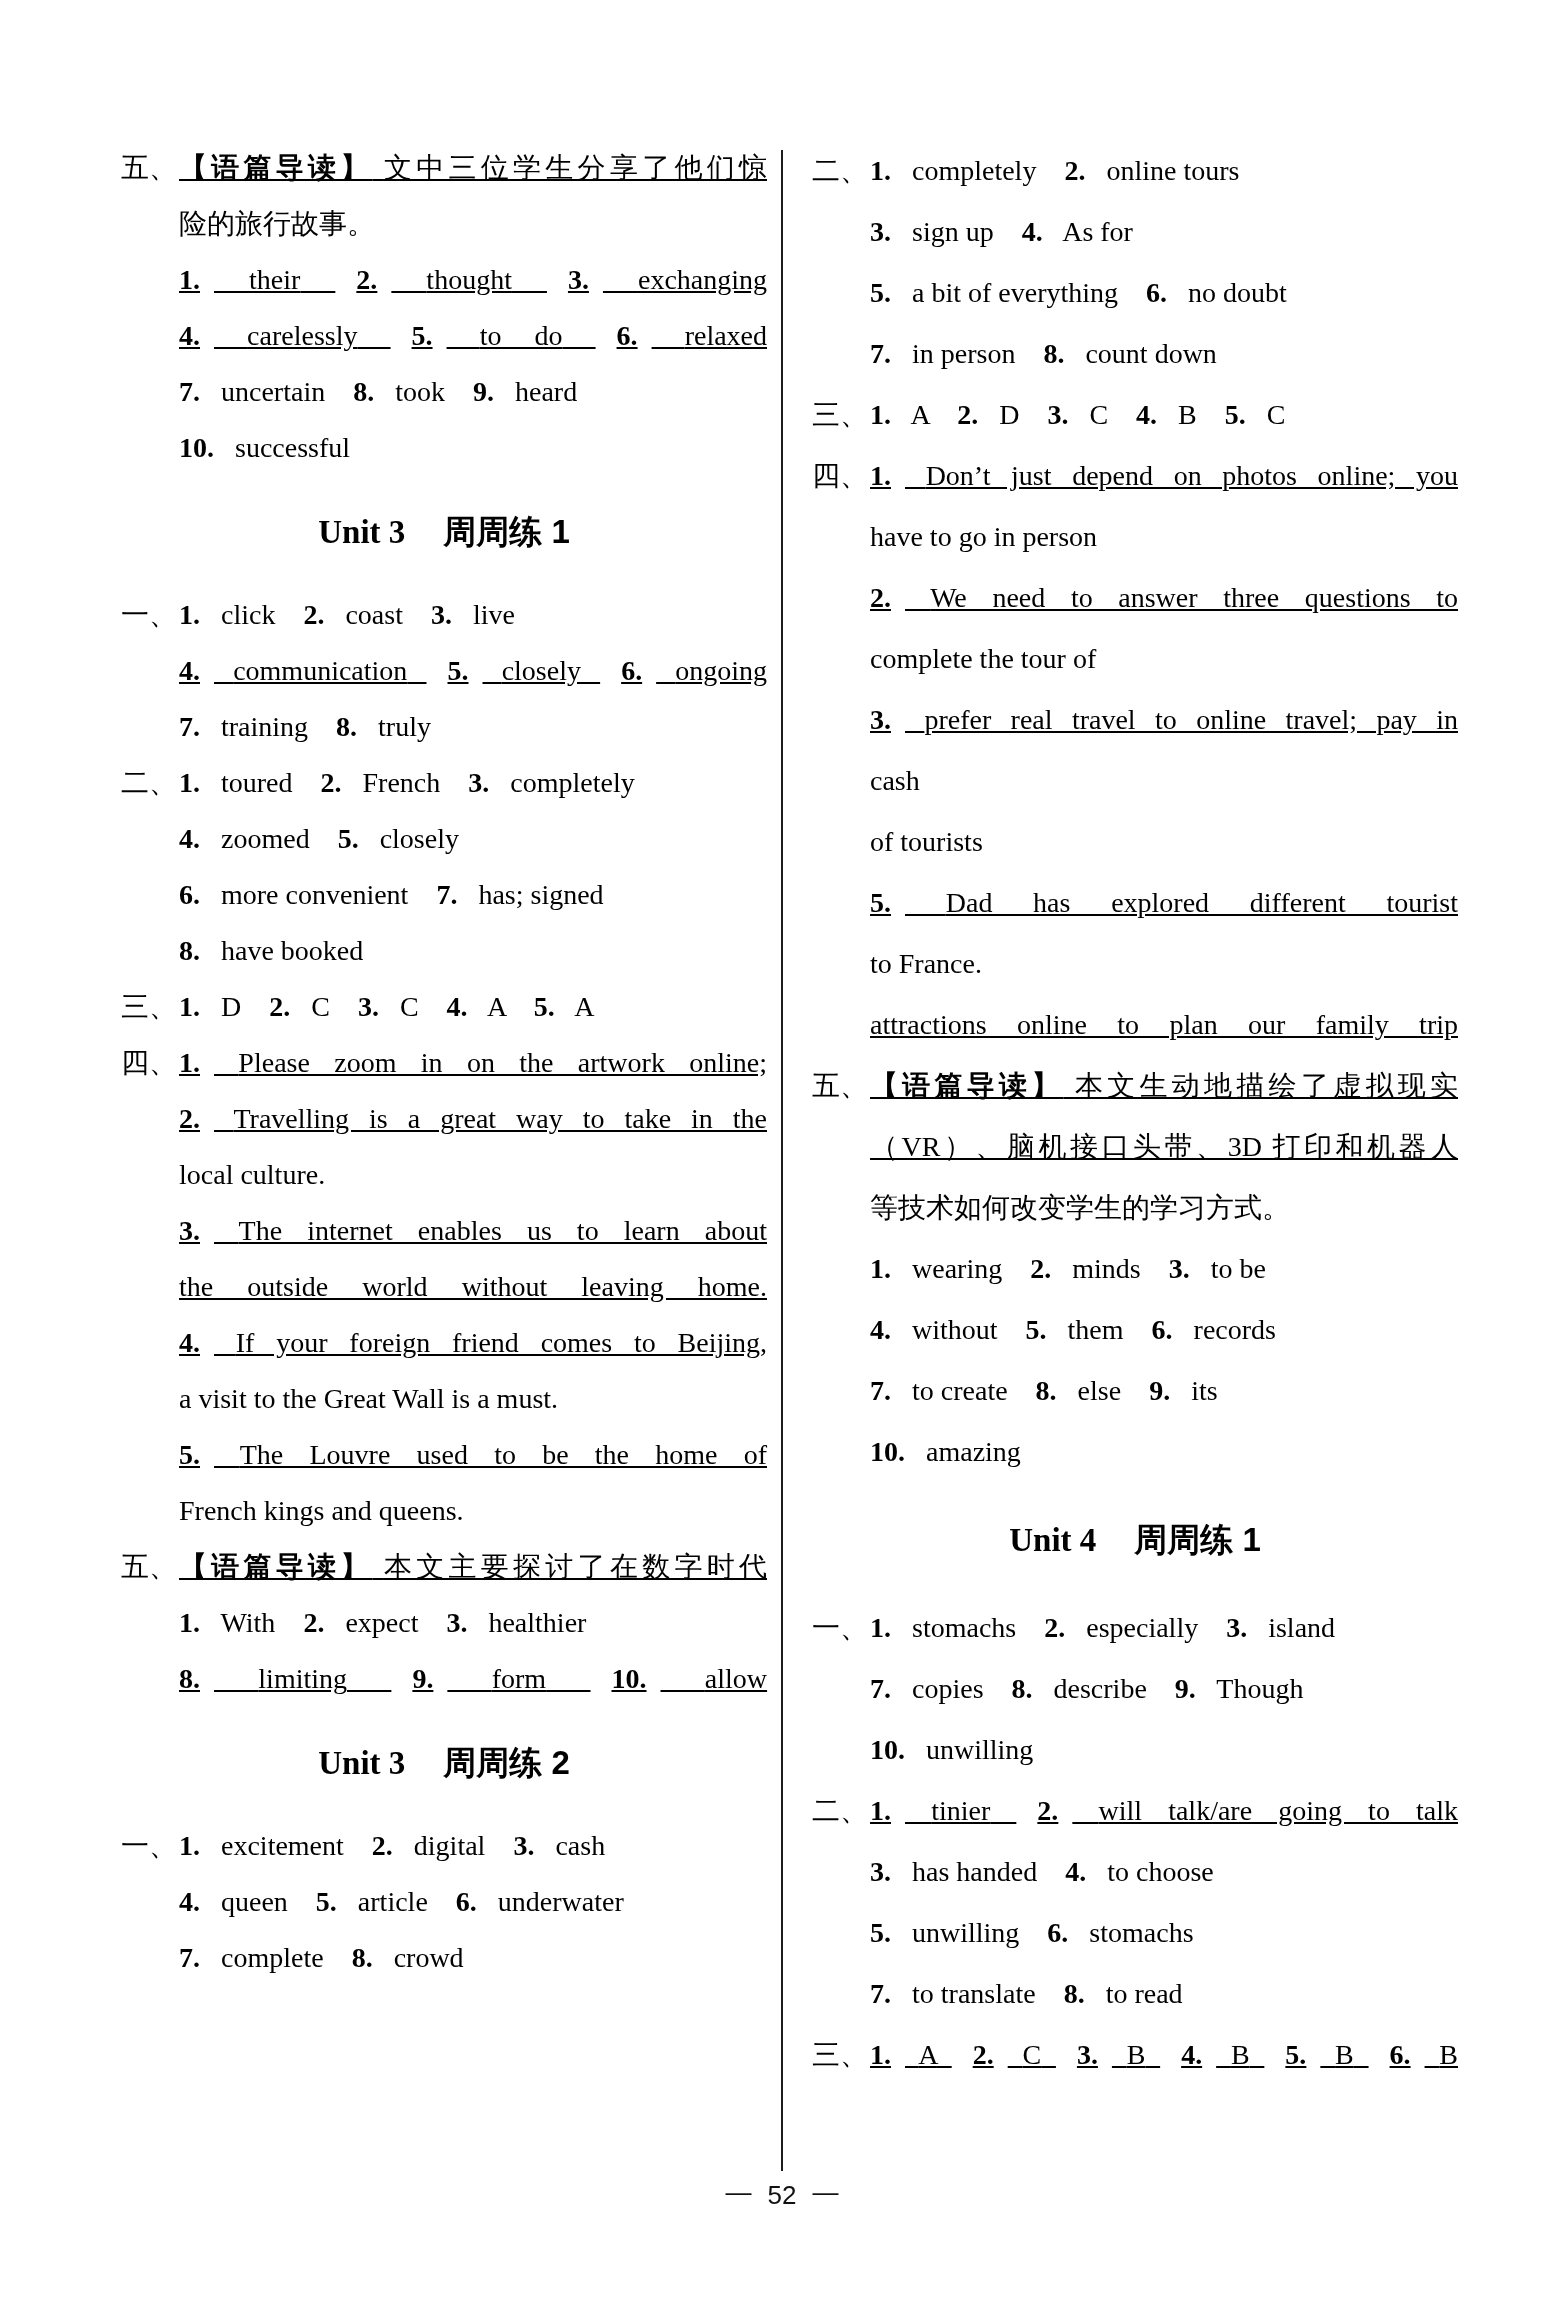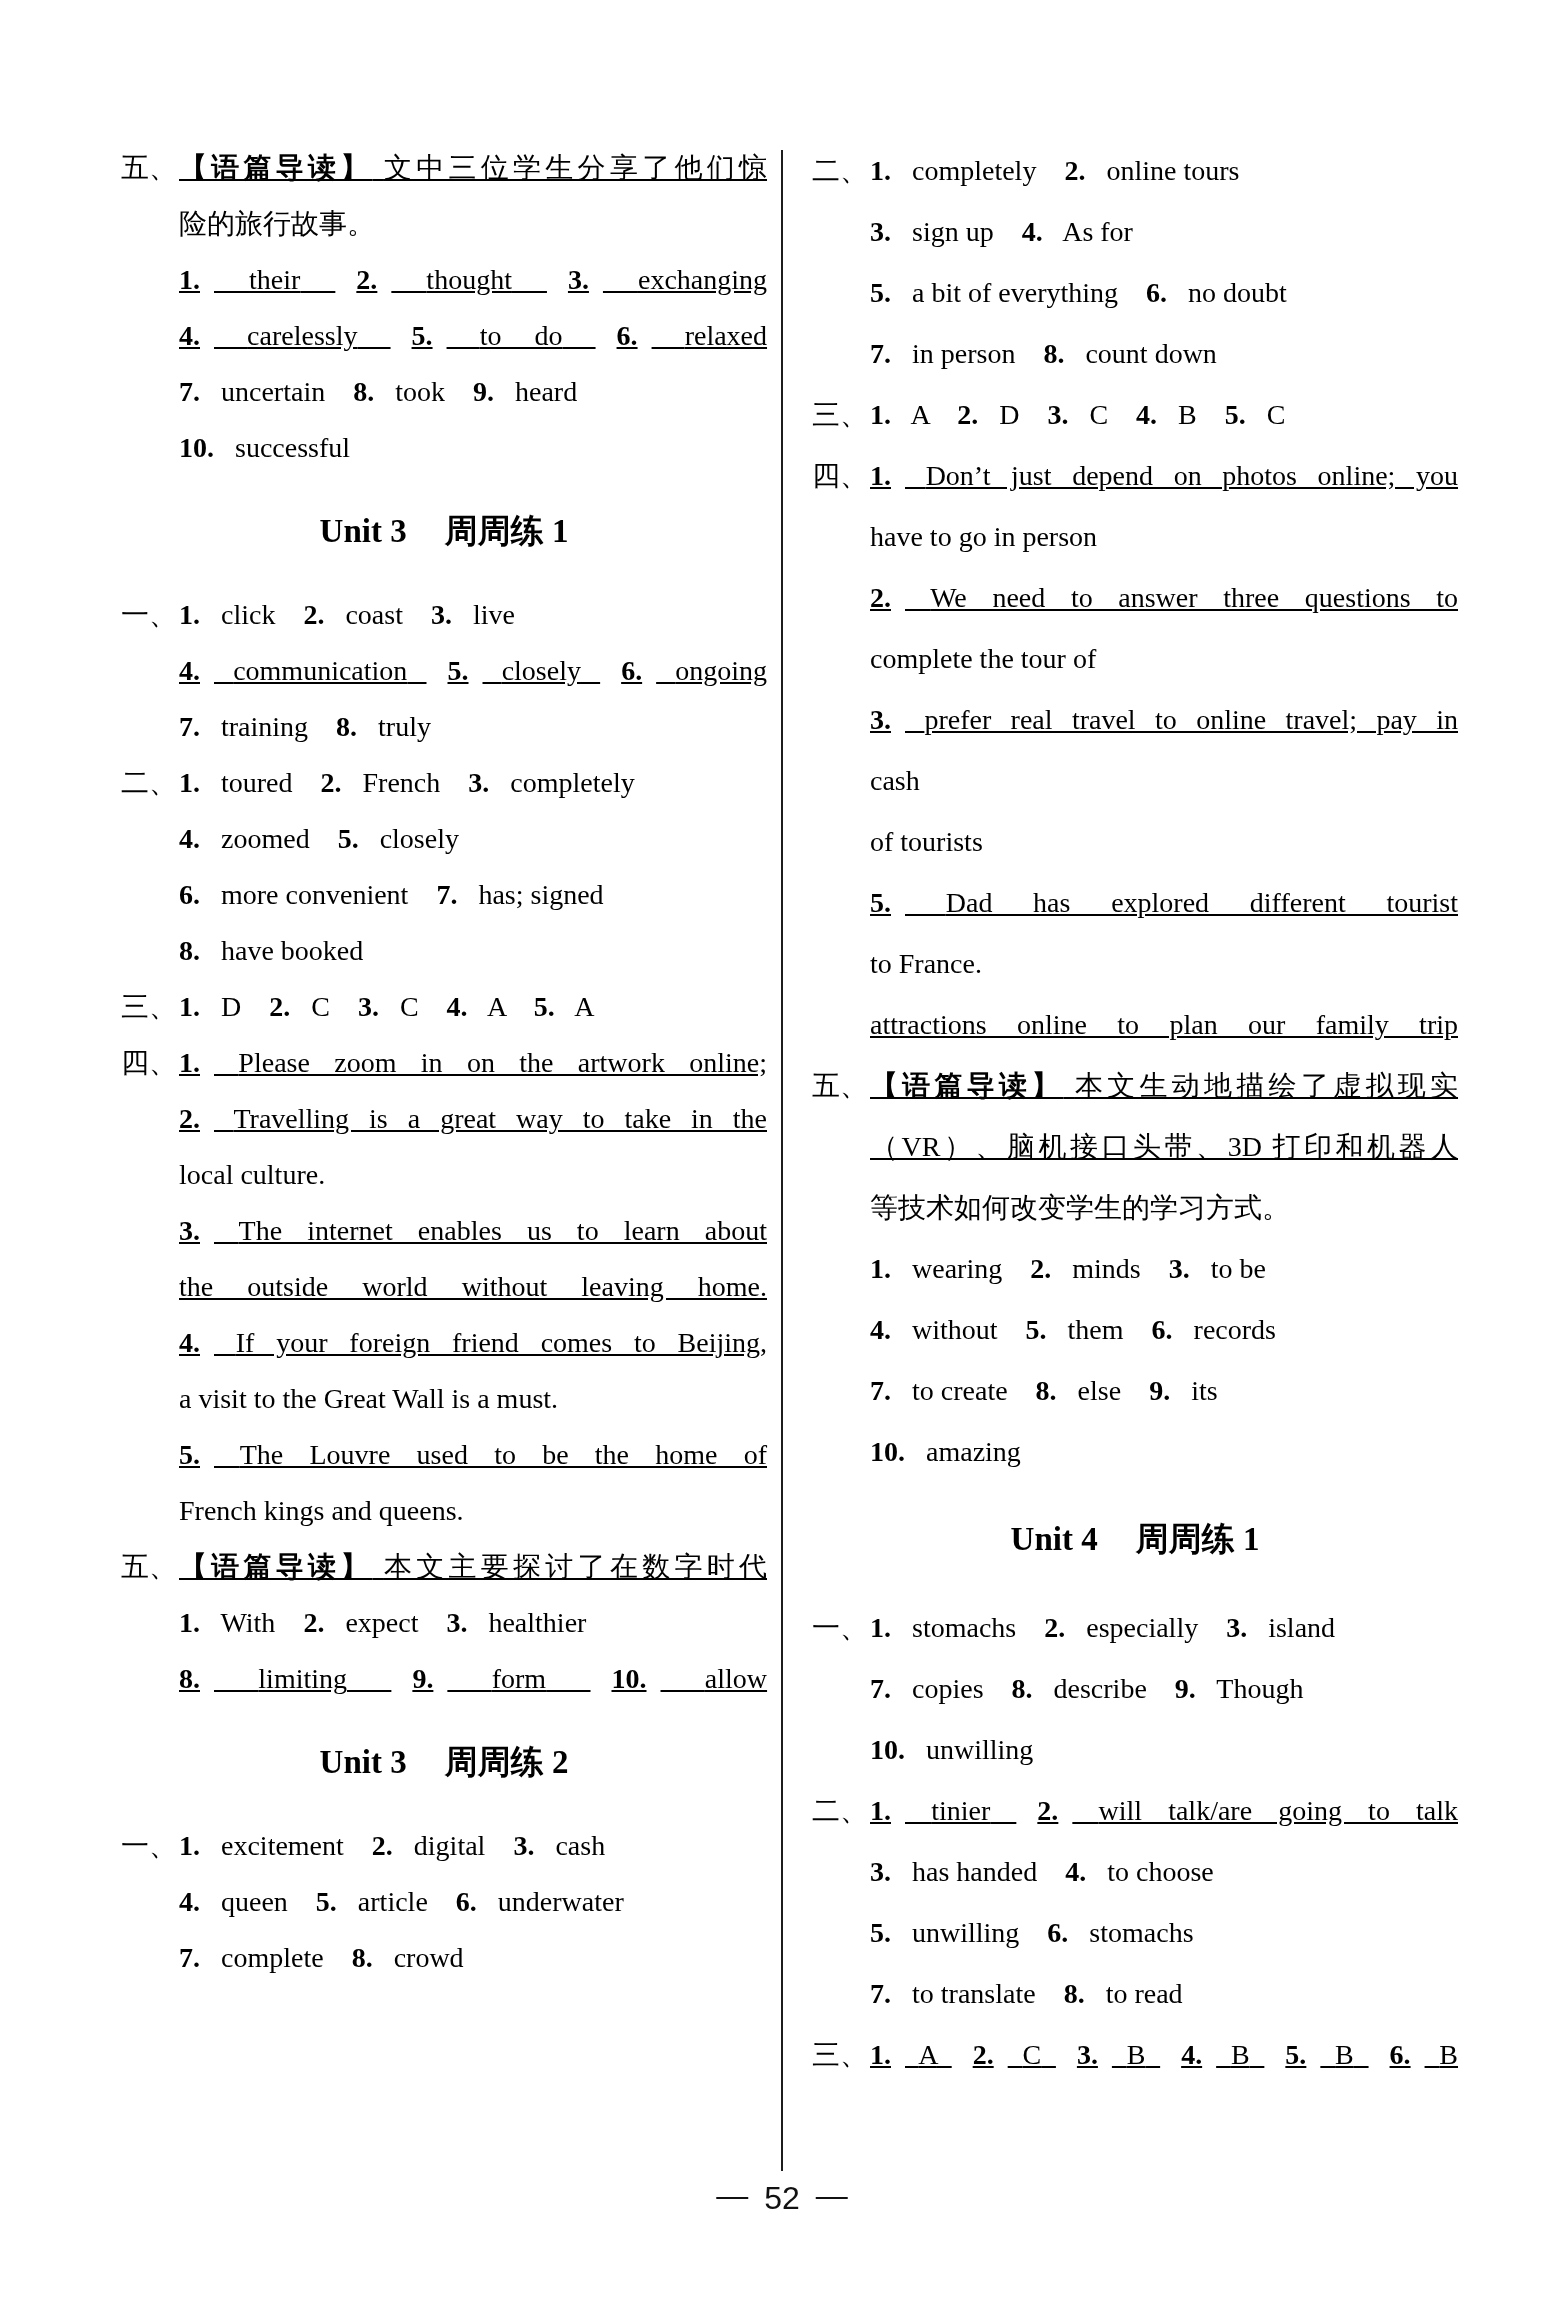--- a/index.html
+++ b/index.html
@@ -15,23 +15,23 @@
   .mk{position:absolute;left:0;top:0;}
   .ct{display:block;}
   .j .ct{text-align:justify;text-align-last:justify;text-decoration:underline;}
   span.n{font-weight:bold;margin-right:.5em;}
   span.n:not(:first-child){margin-left:.75em;}
   span.b{font-weight:bold;}
   .hd{font-size:33px;font-weight:bold;text-align:center;height:63px;line-height:63px;padding-left:0;}
   .c1 .hd{margin:24px 0;}
   .c2 .hd{margin:26px 0;}
   .hu{font-weight:bold;margin-right:.9em;}
-  .hc{font-weight:bold;font-family:Liberation Serif, serif;}
+  .hc{font-weight:bold;font-family:Liberation Sans, sans-serif;}
   .pageno{position:absolute;top:2180px;left:650px;width:264px;text-align:center;
-          font-family:"Liberation Sans","DejaVu Sans",sans-serif;font-size:32px;color:#111;}
+          font-family:"Liberation Sans","DejaVu Sans",sans-serif;font-size:26px;color:#111;}
   .pageno span{margin:0 8px;}
   .pageno .dash{position:relative;top:-2.6px;}
 </style>
 </head>
 <body>
 
 <div class="page">
   <div class="divider"></div>
   <div class="col c1">
       <div class="ln j">

